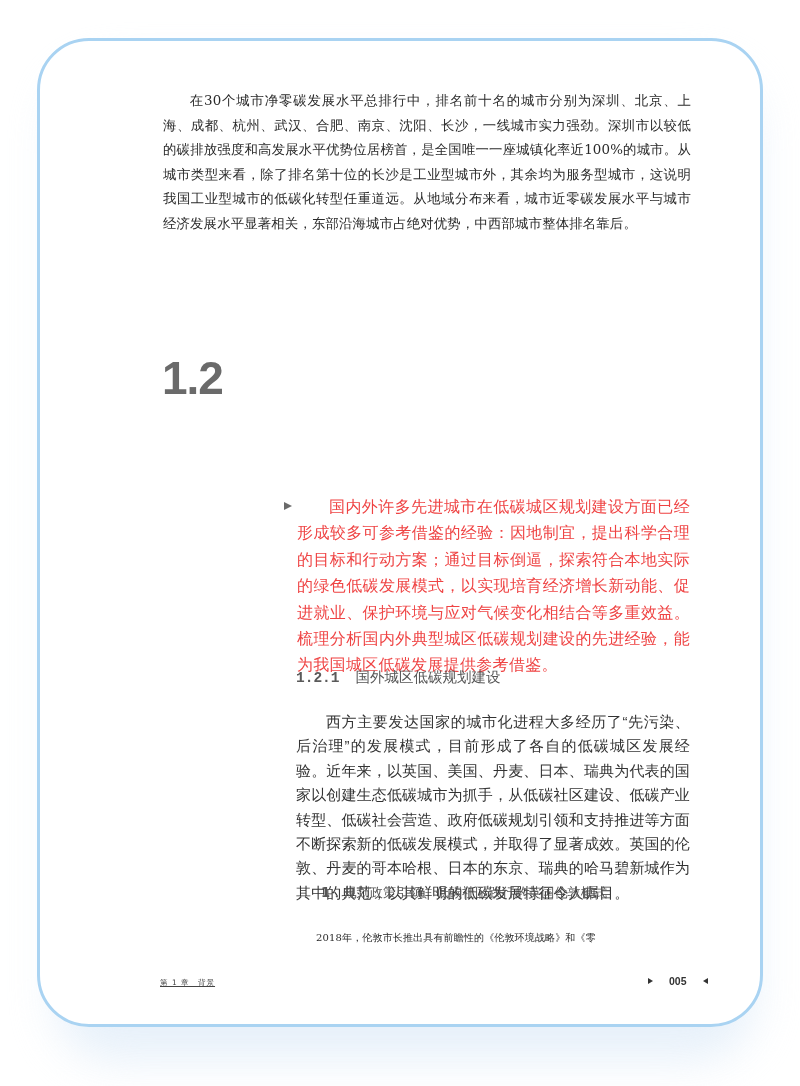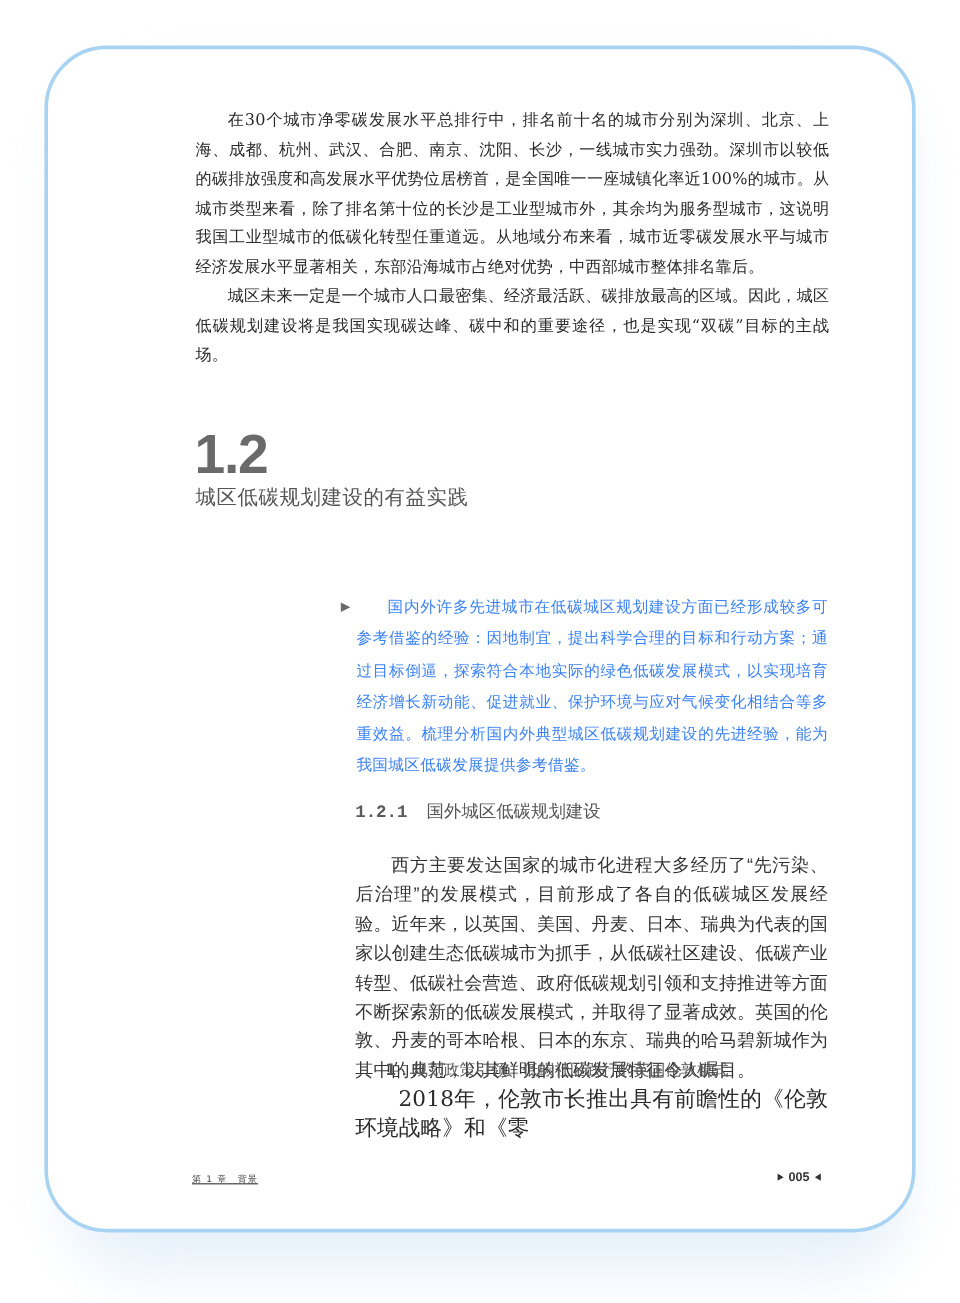--- a/index.html
+++ b/index.html
@@ -72,23 +72,23 @@
       width: 0; height: 0;
       border-top: 4px solid transparent;
       border-bottom: 4px solid transparent;
       border-left: 8px solid #6a6a6a;
     }
     .intro {
       position: absolute;
       left: 297px; top: 494px;
       width: 393px;
       font-family: "DejaVu Sans", "Liberation Sans", sans-serif;
-      font-size: 13px;
+      font-size: 16px;
       line-height: 26.4px;
-      color: #3b82f6;
+      color: #ef4444;
       text-align: justify;
       text-indent: 2em;
       margin: 0;
       letter-spacing: 0.3px;
     }
     .subsec {
       position: absolute;
       left: 296px; top: 667px;
       font-family: Liberation Mono, monospace;
       font-size: 14.5px;
@@ -99,39 +99,39 @@
     #para3 { left: 296px; top: 710px; width: 394px; font-family: Liberation Sans, sans-serif; font-size: 15px; line-height: 24.4px; color: #333; }
     .item-title {
       position: absolute;
       left: 321px; top: 881px;
       font-family: "DejaVu Sans", "Liberation Sans", sans-serif;
       font-size: 13.2px;
       line-height: 24px;
       color: #555555;
     }
     .item-title .n { font-weight: bold; }
-    #para4 { left: 296px; top: 905px; width: 394px; font-size: 18px; line-height: 24px; }
+    #para4 { left: 296px; top: 926px; width: 394px; font-size: 10px; line-height: 24px; }
 
     .footer-left {
       position: absolute;
       left: 160px; top: 978px;
       font-family: "DejaVu Sans", "Liberation Sans", sans-serif;
       font-size: 7.5px;
       color: #444;
       letter-spacing: 1px;
       text-decoration: underline;
     }
     .footer-right {
       position: absolute;
       left: 648px; top: 975px;
       font-family: "Liberation Sans", "DejaVu Sans", sans-serif;
       font-size: 10.5px;
       font-weight: bold;
       color: #333;
-      display: flex; align-items: center; gap: 4px;
+      display: flex; align-items: center; gap: 16px;
     }
     .tri-r {
       display: inline-block; width: 0; height: 0;
       border-top: 3px solid transparent;
       border-bottom: 3px solid transparent;
       border-left: 5px solid #333;
     }
     .tri-l {
       display: inline-block; width: 0; height: 0;
       border-top: 3px solid transparent;
@@ -140,24 +140,22 @@
     }
   </style>
 </head>
 <body>
 
 <div class="shadow"></div>
 <div class="frame"></div>
 
 <div class="page">
   <p class="p indent" id="para1">在30个城市净零碳发展水平总排行中，排名前十名的城市分别为深圳、北京、上海、成都、杭州、武汉、合肥、南京、沈阳、长沙，一线城市实力强劲。深圳市以较低的碳排放强度和高发展水平优势位居榜首，是全国唯一一座城镇化率近100%的城市。从城市类型来看，除了排名第十位的长沙是工业型城市外，其余均为服务型城市，这说明我国工业型城市的低碳化转型任重道远。从地域分布来看，城市近零碳发展水平与城市经济发展水平显著相关，东部沿海城市占绝对优势，中西部城市整体排名靠后。</p>
-  <p class="p indent" id="para2">城区未来一定是一个城市人口最密集、经济最活跃、碳排放最高的区域。因此，城区低碳规划建设将是我国实现碳达峰、碳中和的重要途径，也是实现“双碳”目标的主战场。</p>
 
   <div class="sec-num">1.2</div>
-  <div class="sec-title">城区低碳规划建设的有益实践</div>
 
   <span class="bullet"></span>
   <p class="intro">国内外许多先进城市在低碳城区规划建设方面已经形成较多可参考借鉴的经验：因地制宜，提出科学合理的目标和行动方案；通过目标倒逼，探索符合本地实际的绿色低碳发展模式，以实现培育经济增长新动能、促进就业、保护环境与应对气候变化相结合等多重效益。梳理分析国内外典型城区低碳规划建设的先进经验，能为我国城区低碳发展提供参考借鉴。</p>
 
   <div class="subsec">
     <span class="num">1.2.1</span><span>国外城区低碳规划建设</span>
   </div>
 
   <p class="p indent" id="para3">西方主要发达国家的城市化进程大多经历了“先污染、后治理”的发展模式，目前形成了各自的低碳城区发展经验。近年来，以英国、美国、丹麦、日本、瑞典为代表的国家以创建生态低碳城市为抓手，从低碳社区建设、低碳产业转型、低碳社会营造、政府低碳规划引领和支持推进等方面不断探索新的低碳发展模式，并取得了显著成效。英国的伦敦、丹麦的哥本哈根、日本的东京、瑞典的哈马碧新城作为其中的典范，以其鲜明的低碳发展特征令人瞩目。</p>
 

